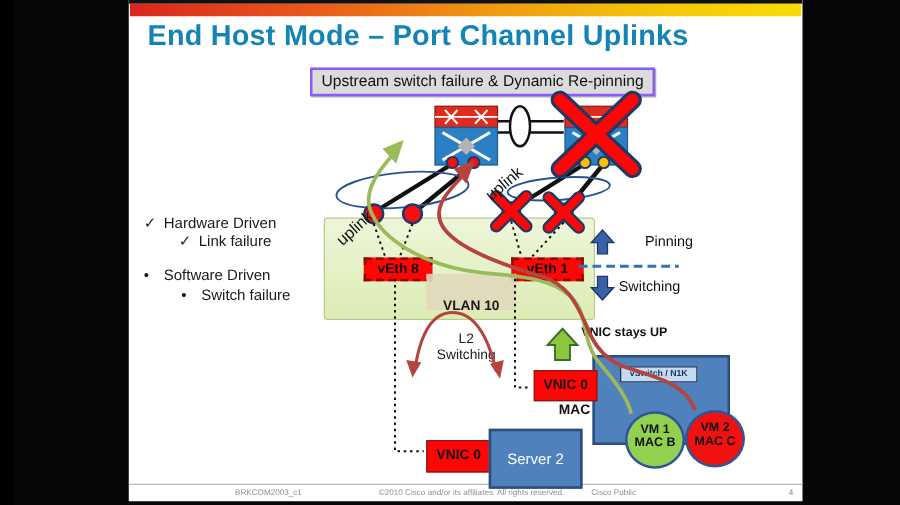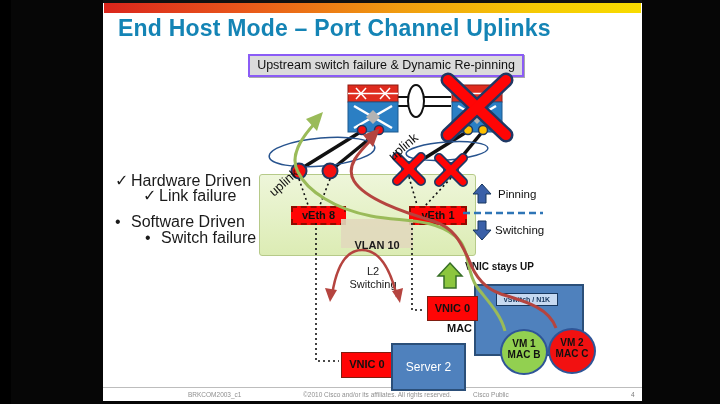--- a/index.html
+++ b/index.html
@@ -7,37 +7,37 @@
        font-family:"Liberation Sans","DejaVu Sans",sans-serif;}
   .abs{position:absolute;}
   #stage{width:720px;height:404px;background:#060606;position:relative;margin-left:11px;}
   #slide{left:92px;top:0;width:539px;height:401px;background:#fff;overflow:hidden;}
   #topline{left:0;top:0;width:539px;height:3px;background:#111;}
   #gradbar{left:1px;top:3px;width:537px;height:10px;
            background:linear-gradient(90deg,#da251c 0%,#e8551b 25%,#f09c10 55%,#f5c904 80%,#f8dc00 100%);}
   #title{left:15px;top:15px;width:510px;font-size:23px;font-weight:bold;color:#1484b5;letter-spacing:.2px;}
   #subtitle{left:145px;top:54px;width:272px;height:19px;background:#dbdbdb;border:2px solid #8b5cf6;
             box-shadow:1px 1px 0 #aaa;font-size:12.5px;color:#111;text-align:center;line-height:19px;}
-  .bullet{font-size:16px;color:#1a1a1a;white-space:nowrap;}
+  .bullet{font-size:12px;color:#1a1a1a;white-space:nowrap;}
   #b0{left:12px;top:171px;} #b1{left:40px;top:186px;}
   #b2{left:12px;top:213px;} #b3{left:42px;top:229px;}
   .bullet .mk{display:inline-block;width:16px;}
   
   #fabric{left:156px;top:174px;width:215px;height:80px;border:1.5px solid #b6ca89;border-radius:3px;
           background:linear-gradient(180deg,#eef6da 0%,#dcecb4 100%);}
   #fi-label{left:162px;top:179px;font-size:12.5px;color:#111;}
   #fabric-label{left:160px;top:229px;font-size:12.5px;color:#111;}
   .vethbox{background:#ff0505;border:2px dashed #8f0b00;color:#111;font-weight:bold;font-size:11px;
            text-align:center;line-height:15px;}
   #veth3{left:188px;top:206px;width:51px;height:15px;}
   #veth1{left:306px;top:206px;width:54px;height:15px;}
   #vlan10{left:238px;top:219px;width:72px;height:29px;background:rgba(225,216,188,.9);
           font-size:11px;font-weight:bold;color:#1a1a1a;text-align:center;padding-top:20px;box-sizing:border-box;}
   
-  #pinning-label{left:395px;top:188px;font-size:11.5px;color:#111;}
+  #pinning-label{left:413px;top:188px;font-size:11.5px;color:#111;}
   #switching-label{left:392px;top:224px;font-size:11.5px;color:#111;}
   #l2-label{left:240px;top:265px;width:60px;text-align:center;font-size:11px;color:#1a1a1a;line-height:13px;}
   #vnicup-label{left:362px;top:261px;font-size:10px;font-weight:600;color:#111;}
   
   #esx{left:371px;top:284px;width:110px;height:72px;background:#4f81bd;border:2px solid #2b4f79;box-sizing:border-box;}
   #vswitch{left:393px;top:293px;width:62px;height:13px;background:#c6d9f1;border:1px solid #17375e;
            font-size:7px;font-weight:bold;color:#17375e;text-align:center;line-height:12px;box-sizing:border-box;}
   #esx-label{left:388px;top:311px;width:95px;font-size:12.5px;font-weight:bold;color:#fff;}
   .vmcircle{width:48px;height:46px;border-radius:50%;border:2px solid #2f5597;box-sizing:border-box;
             text-align:center;font-size:10px;font-weight:bold;color:#111;padding-top:7px;}

